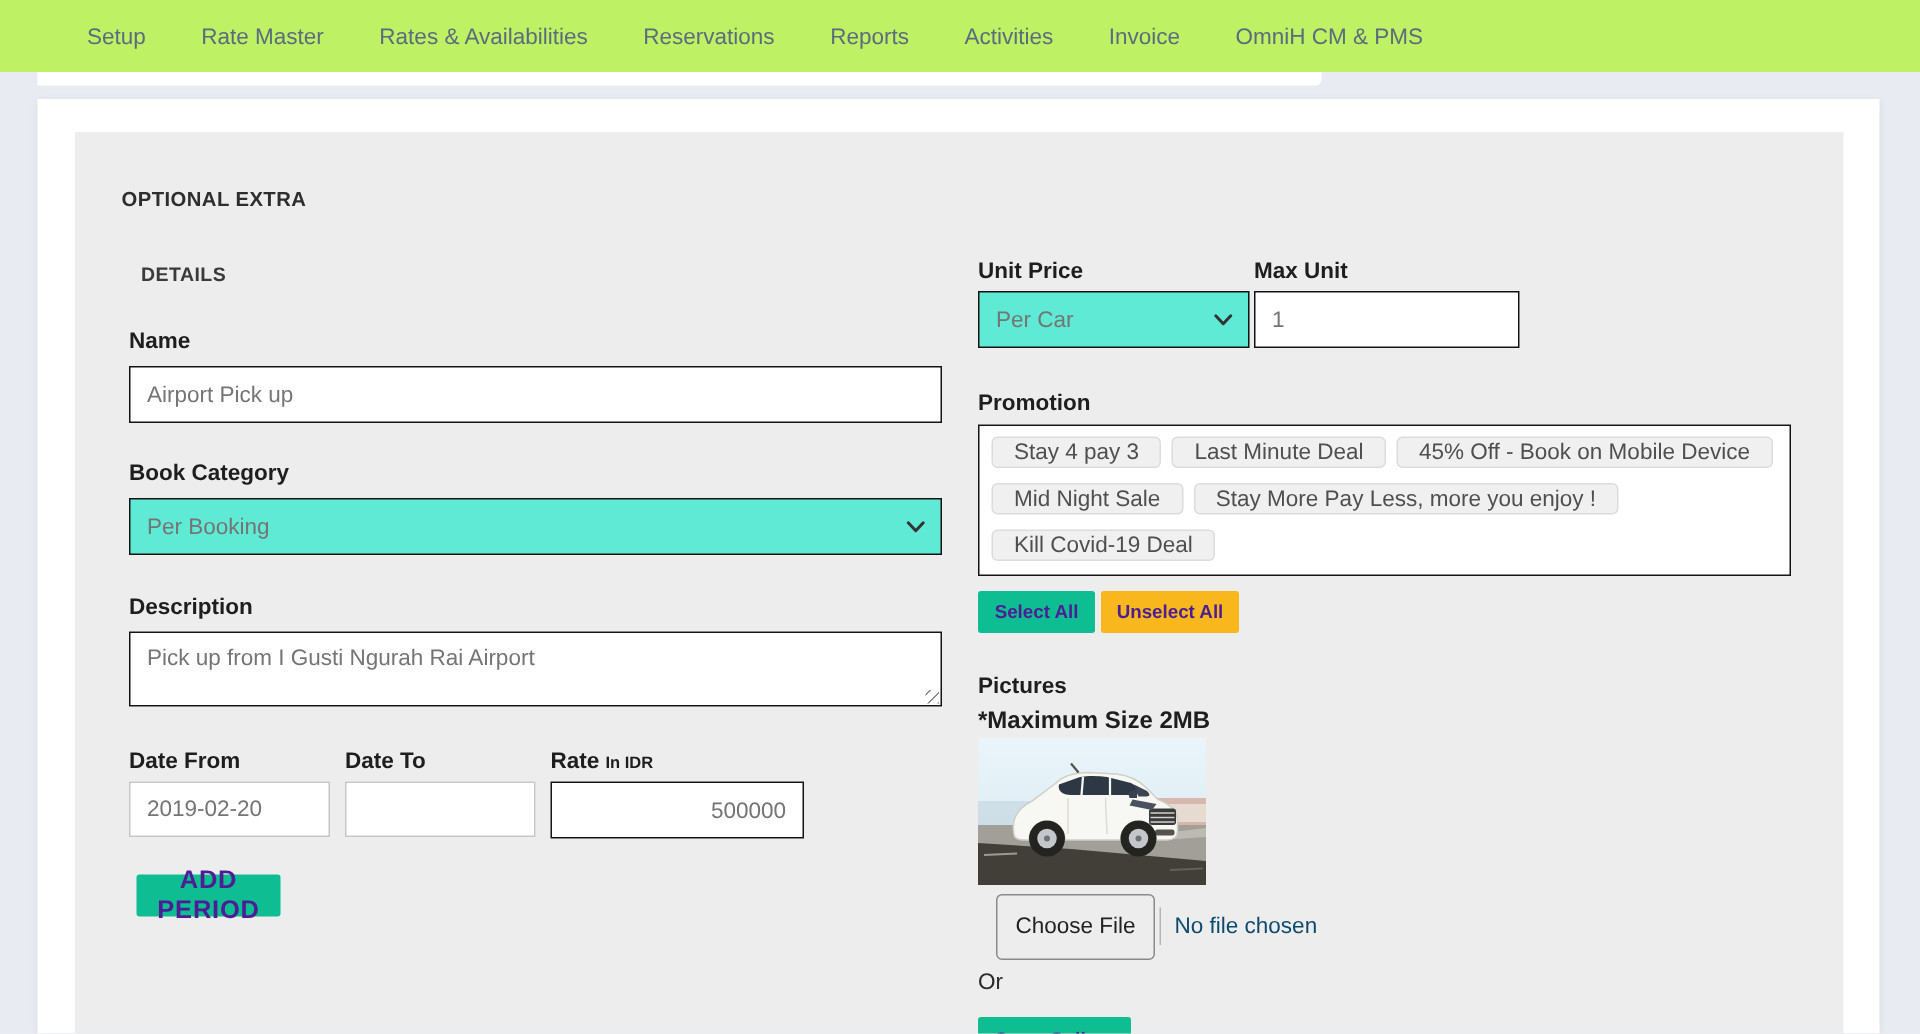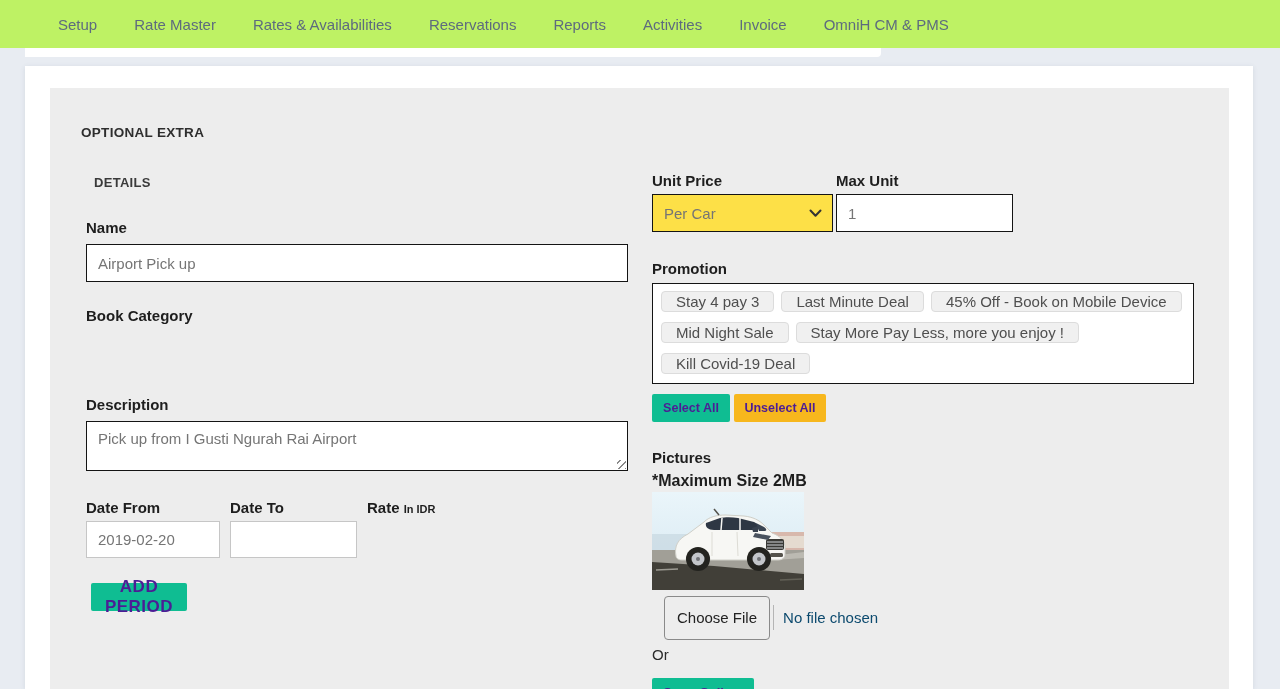--- a/index.html
+++ b/index.html
@@ -51,21 +51,21 @@
     position:absolute; background:#ffffff; border:1px solid #141414;
     font-family:"Liberation Sans", sans-serif;
     font-size:15px; color:#757575; outline:none;
   }
   .inp { height:38px; padding:0 11px; }
   .inp.gray { border:1px solid #c6c6c6; height:37px; }
   .inp.right { text-align:right; }
 
   .selwrap { position:absolute; }
   .selwrap select {
-    width:100%; height:38px; background:#fde047; border:1px solid #141414;
+    width:100%; height:38px; background:#5eead4; border:1px solid #141414;
     font-family:"Liberation Sans", sans-serif; font-size:15px; color:#757575;
     padding:0 30px 0 11px; appearance:none; -webkit-appearance:none; border-radius:0;
     outline:none; cursor:pointer;
   }
   .selwrap .chev {
     position:absolute; right:11px; top:15px; pointer-events:none; line-height:0;
   }
 
   .txa { padding:8px 11px; resize:none; }
   .resize-grip {
@@ -125,34 +125,45 @@
 <div class="card">
   <div class="panel">
 
     <div class="h-optional">OPTIONAL EXTRA</div>
     <div class="h-details">DETAILS</div>
 
     <div class="lbl" style="left:36px; top:131px;">Name</div>
     <input class="inp" style="left: 36px; top: 156px; width: 542px;" type="text" value="Airport Pick up">
 
     <div class="lbl" style="left:36px; top:219px;">Book Category</div>
+    <div class="selwrap" style="left:36px; top:244px; width:542px;">
+      <select>
+        <option>Per Booking</option>
+      </select>
+      <span class="chev">
+        <svg width="13" height="9" viewBox="0 0 13 9">
+            <path d="M1.5 1.5 L6.5 6.8 L11.5 1.5" stroke="#333" stroke-width="2" fill="none" stroke-linecap="round" stroke-linejoin="round"></path>
+          </svg>
+      </span>
+    </div>
 
     <div class="lbl" style="left:36px; top:308px;">Description</div>
     <textarea class="txa" style="left: 36px; top: 333px; width: 542px; height: 50px;">Pick up from I Gusti Ngurah Rai Airport</textarea>
     <div class="resize-grip" style="left:567px; top:372px;"></div>
 
     <div class="lbl" style="left:36px; top:411px;">Date From</div>
     <div class="lbl" style="left:180px; top:411px;">Date To</div>
     <div class="lbl" style="left:317px; top:411px;">
       <span>Rate</span>
       <small>In IDR</small>
     </div>
 
     <input class="inp gray" style="left: 36px; top: 433px; width: 134px;" type="text" value="2019-02-20">
     <input class="inp gray" style="left: 180px; top: 433px; width: 127px;" type="text" value="">
+    <input class="inp right" style="left: 317px; top: 433px; width: 169px;" type="text" value="500000">
 
     <button class="btn green" style="left:41px; top:495px; width:96px; height:28px; font-size:17px; font-weight:bold; letter-spacing:.5px;">ADD PERIOD</button>
 
     <div class="lbl" style="left:602px; top:84px;">Unit Price</div>
     <div class="selwrap" style="left:602px; top:106px; width:181px;">
       <select>
         <option>Per Car</option>
       </select>
       <span class="chev">
         <svg width="13" height="9" viewBox="0 0 13 9">

